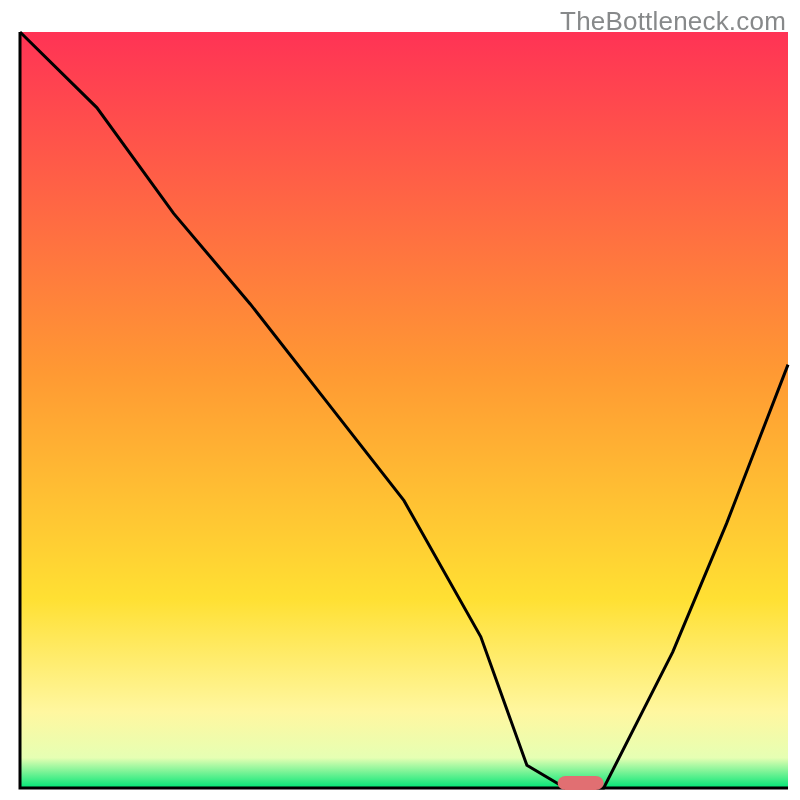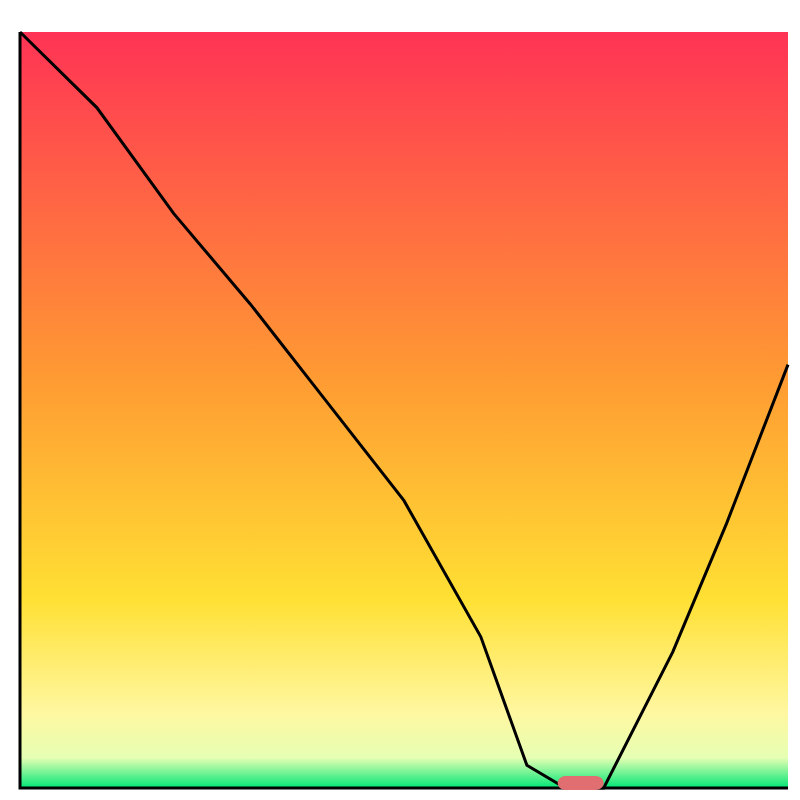--- a/index.html
+++ b/index.html
@@ -26,20 +26,21 @@
   }
   svg.chart {
     position: absolute;
     top: 0;
     left: 0;
   }
 </style>
 </head>
 <body>
 <div class="container">
+  <div class="watermark">TheBottleneck.com</div>
 
   <svg class="chart" width="800" height="800">
     <defs>
       <linearGradient id="bgGrad" x1="0" y1="0" x2="0" y2="1">
         <stop id="g0" offset="0%" stop-color="#ff3355"></stop>
         <stop id="g1" offset="45%" stop-color="#ff9933"></stop>
         <stop id="g2" offset="75%" stop-color="#ffe033"></stop>
         <stop id="g3" offset="90%" stop-color="#fff7a0"></stop>
         <stop id="g4" offset="96%" stop-color="#e6ffb3"></stop>
         <stop id="g5" offset="100%" stop-color="#00e676"></stop>

